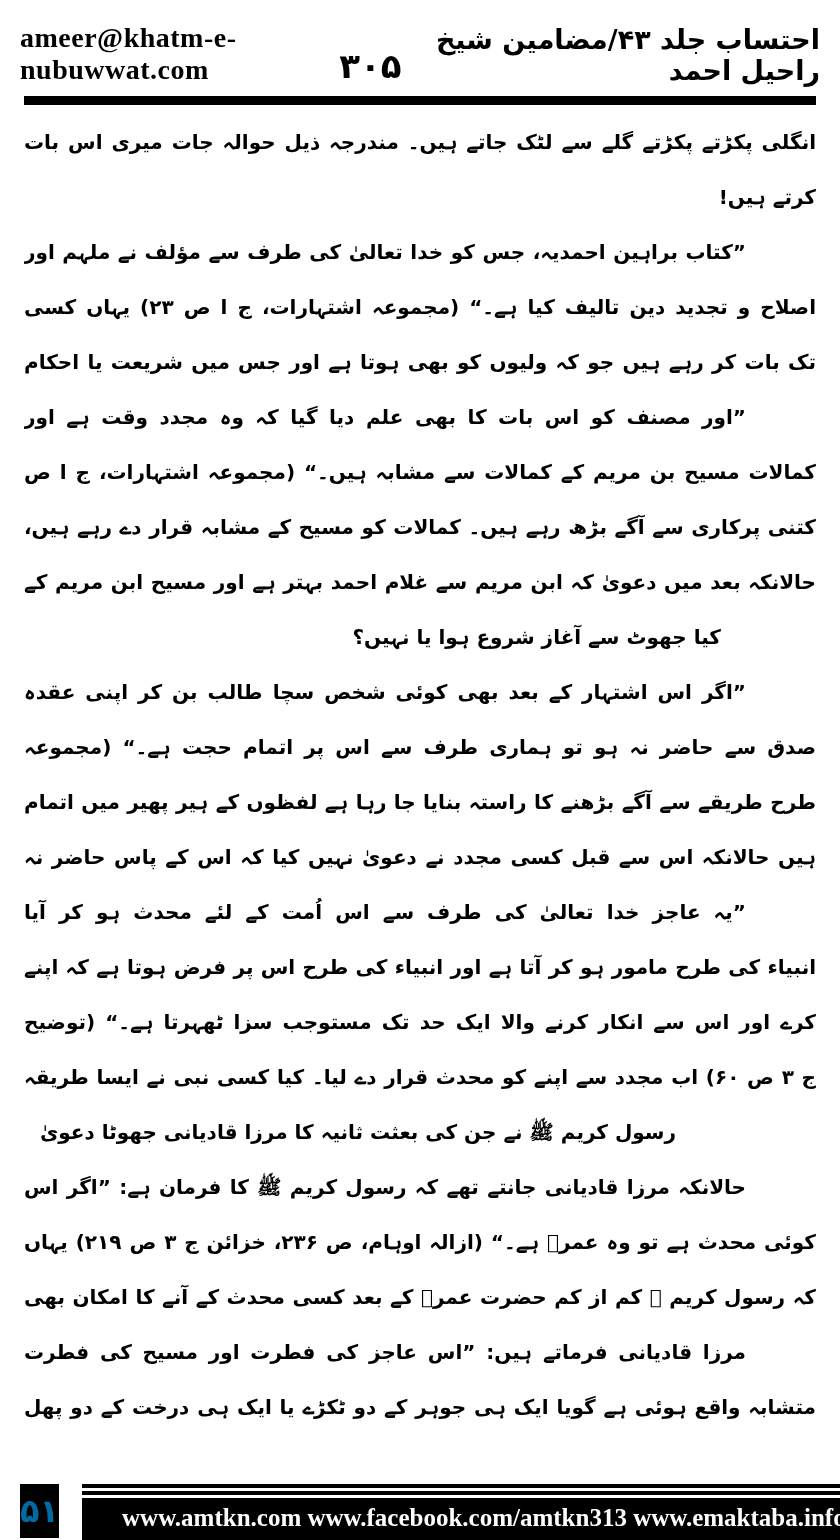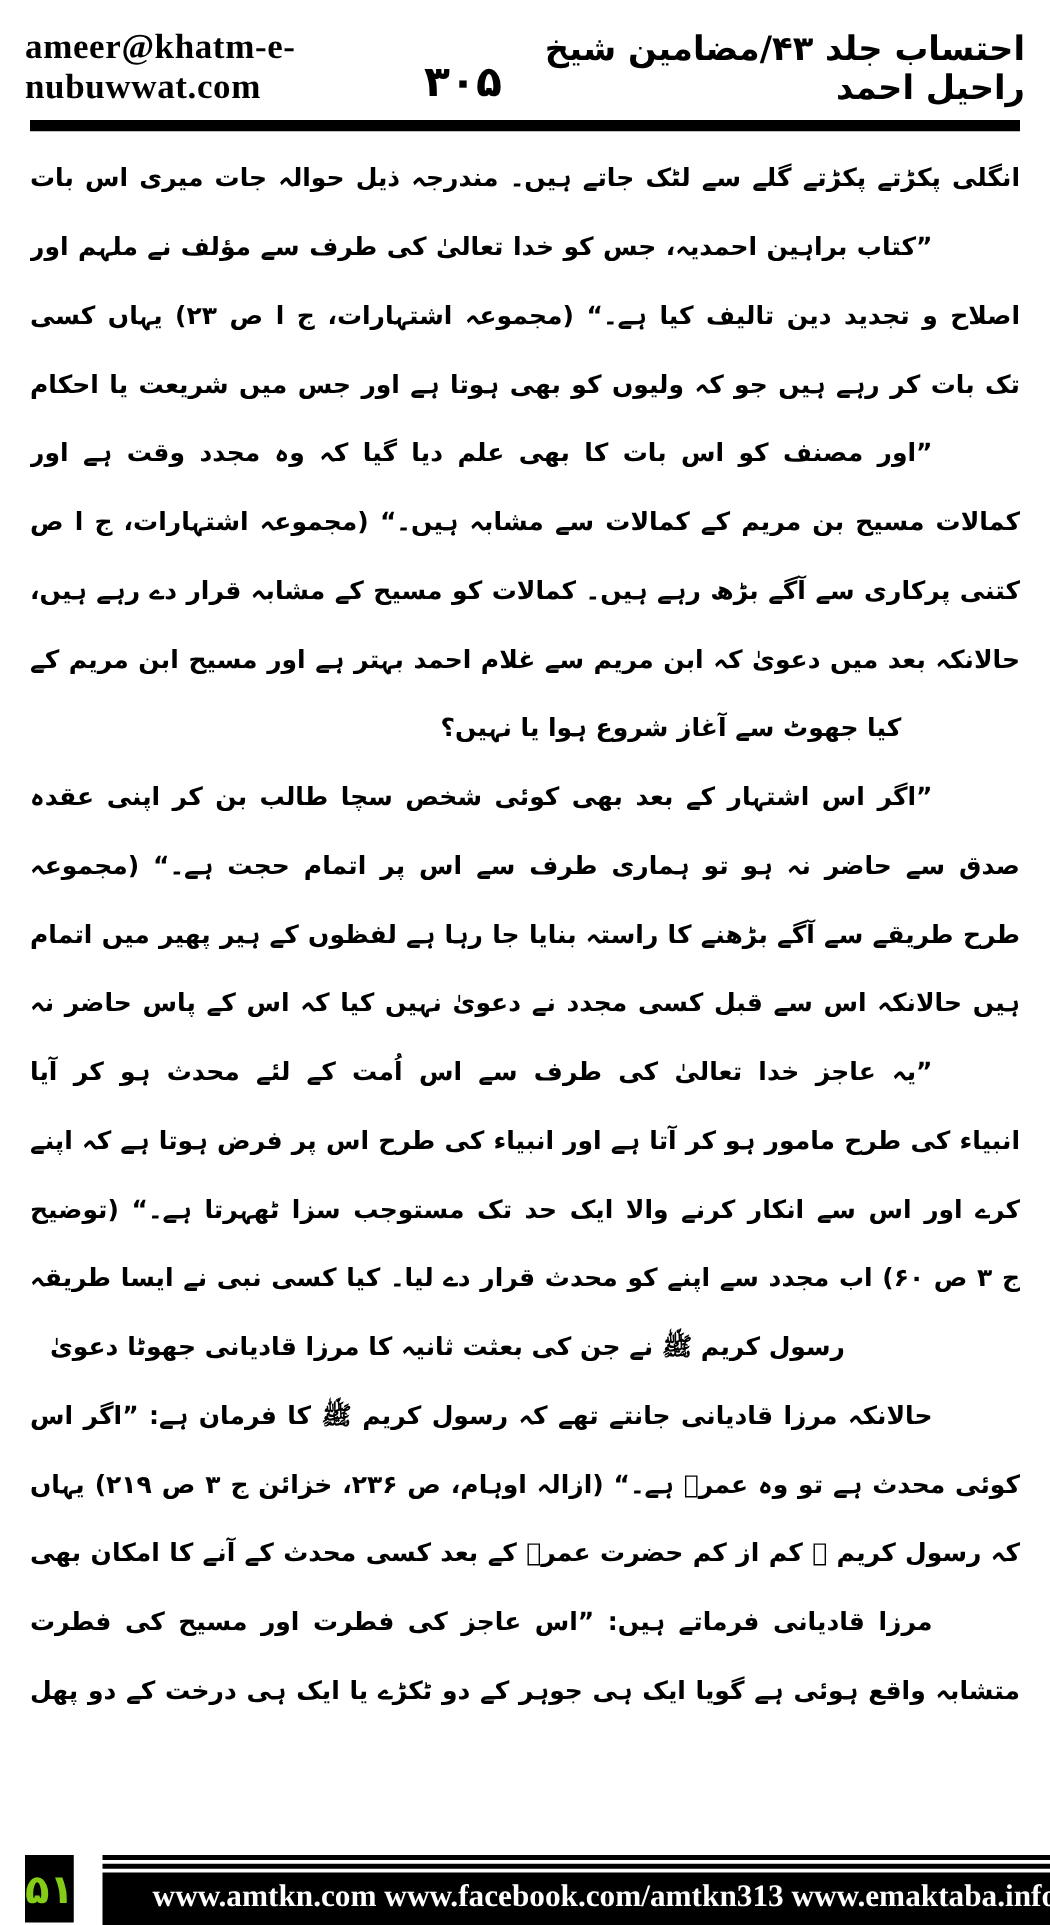--- a/index.html
+++ b/index.html
@@ -71,21 +71,21 @@
     position: absolute;
     left: 0; right: 0; bottom: 0;
     height: 56px;
     display: flex;
     align-items: stretch;
   }
   .foot-pageno {
     width: 80px;
     margin: 0 15px 2px 20px;
     background: #000;
-    color: #84cc16;
+    color: #0369a1;
     display: flex;
     align-items: center;
     justify-content: center;
     font-family: "DejaVu Sans", sans-serif;
     font-weight: bold;
     font-size: 32px;
     direction: rtl;
   }
   .foot-right {
     flex: 1;
@@ -118,20 +118,21 @@
     <div class="hdr-email">ameer@khatm-e-nubuwwat.com</div>
     <div class="hdr-num">۳۰۵</div>
     <div class="hdr-title">احتساب جلد ۴۳/مضامین شیخ راحیل احمد</div>
   </div>
 
   <div class="top-rule"></div>
 
   <div class="body-text">
 
   <div class="ln j">انگلی پکڑتے پکڑتے گلے سے لٹک جاتے ہیں۔ مندرجہ ذیل حوالہ جات میری اس بات کی تصدیق</div>
+      <div class="ln e">کرتے ہیں!</div>
       <div class="ln js">”کتاب براہین احمدیہ، جس کو خدا تعالیٰ کی طرف سے مؤلف نے ملہم اور مامور ہو کر بغرض</div>
       <div class="ln j">اصلاح و تجدید دین تالیف کیا ہے۔“ (مجموعہ اشتہارات، ج ا ص ۲۳) یہاں کسی وحی کا ذکر نہیں، صرف الہام</div>
       <div class="ln j">تک بات کر رہے ہیں جو کہ ولیوں کو بھی ہوتا ہے اور جس میں شریعت یا احکام نہیں ہوتے۔</div>
       <div class="ln js">”اور مصنف کو اس بات کا بھی علم دیا گیا کہ وہ مجدد وقت ہے اور روحانی طور پر اس کے</div>
       <div class="ln j">کمالات مسیح بن مریم کے کمالات سے مشابہ ہیں۔“ (مجموعہ اشتہارات، ج ا ص ۲۴) اب یہاں سے</div>
       <div class="ln j">کتنی پرکاری سے آگے بڑھ رہے ہیں۔ کمالات کو مسیح کے مشابہ قرار دے رہے ہیں، برابر بھی نہیں</div>
       <div class="ln j">حالانکہ بعد میں دعویٰ کہ ابن مریم سے غلام احمد بہتر ہے اور مسیح ابن مریم کے کوئی کمالات نہیں تھے۔</div>
       <div class="ln e1">کیا جھوٹ سے آغاز شروع ہوا یا نہیں؟</div>
       <div class="ln js">”اگر اس اشتہار کے بعد بھی کوئی شخص سچا طالب بن کر اپنی عقدہ کشائی نہ چاہے اور دلی</div>
       <div class="ln j">صدق سے حاضر نہ ہو تو ہماری طرف سے اس پر اتمام حجت ہے۔“ (مجموعہ اشتہارات، ج ا، ۲۵) کس</div>

